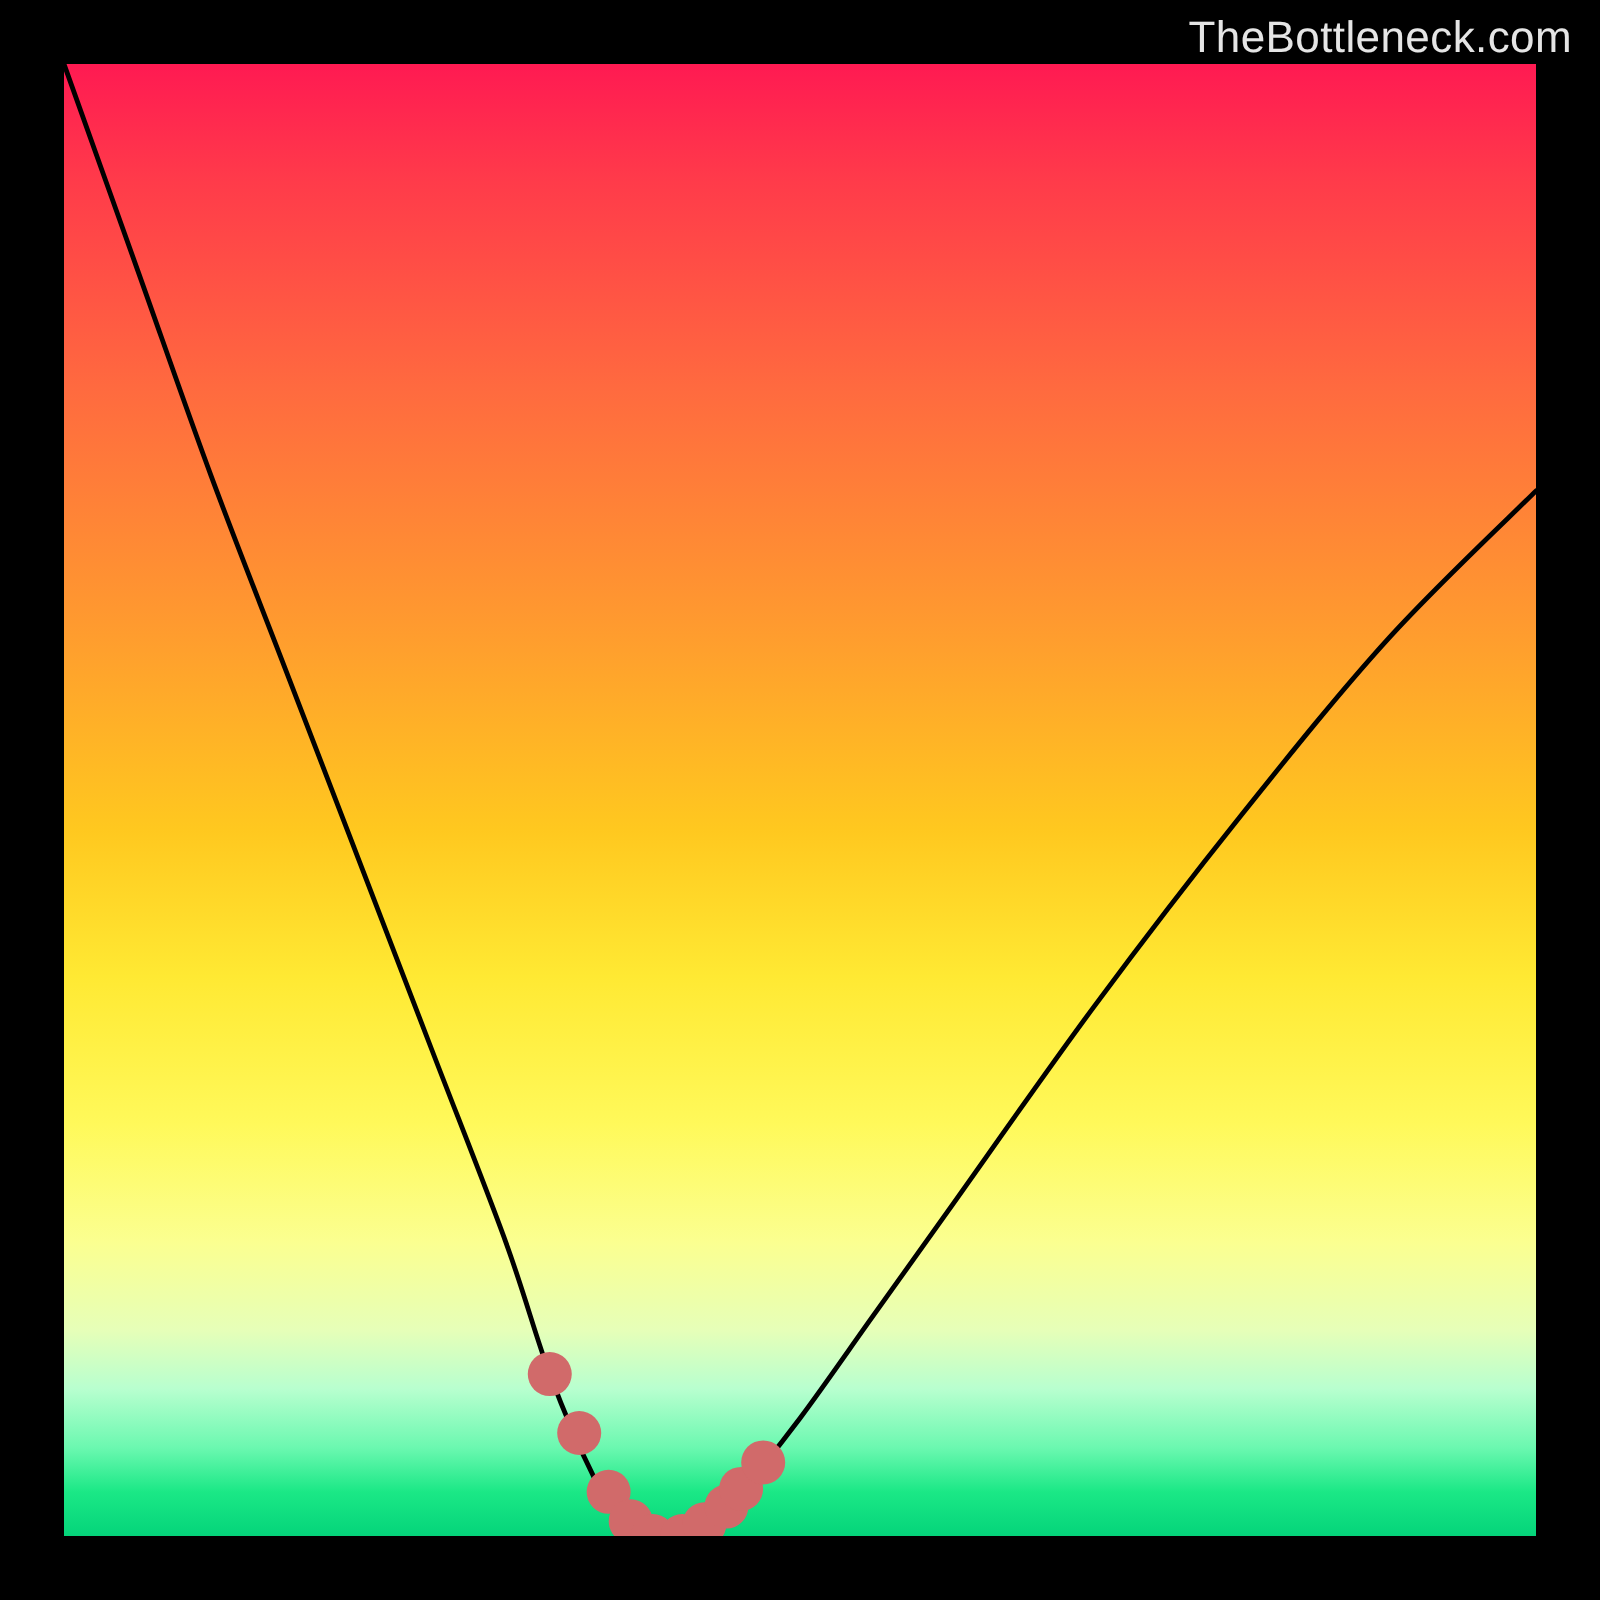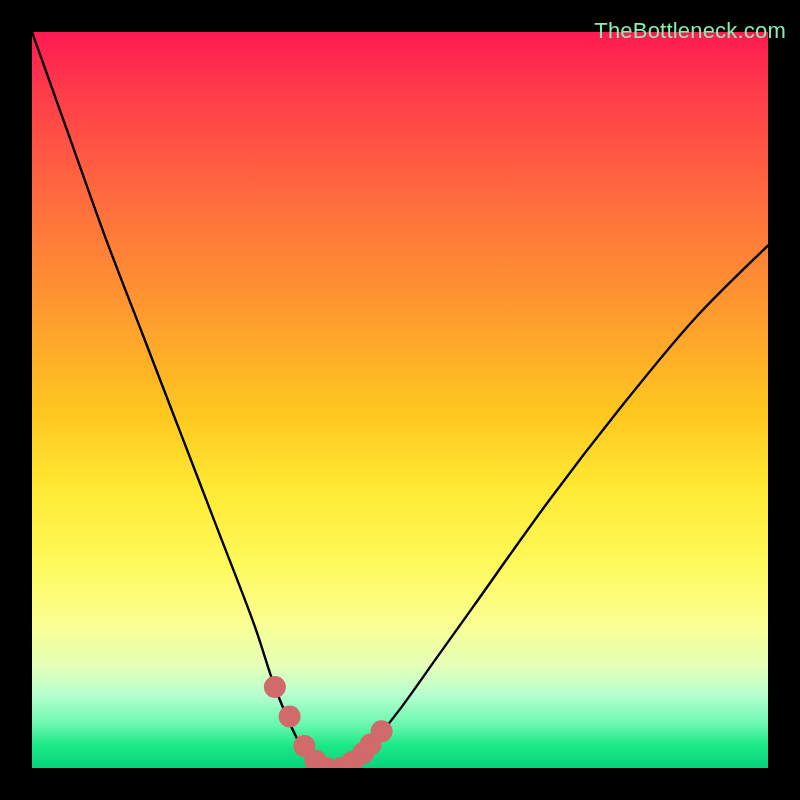--- a/index.html
+++ b/index.html
@@ -37,26 +37,25 @@
       #e6ffb8 86%,
       #b8ffcf 90%,
       #6bf8b0 94%,
       #1be886 97%,
       #05d47a 100%);
   }
   .watermark {
     position: absolute;
     top: 6px;
     right: 14px;
-    color: #86efac;
+    color: #e5e5e5;
     font-size: 22px;
     font-weight: 500;
     letter-spacing: 0.2px;
     user-select: none;
-    margin-top: 12px;
   }
   svg {
     position: absolute;
     left: 0;
     top: 0;
   }
 </style>
 </head>
 <body>
 

